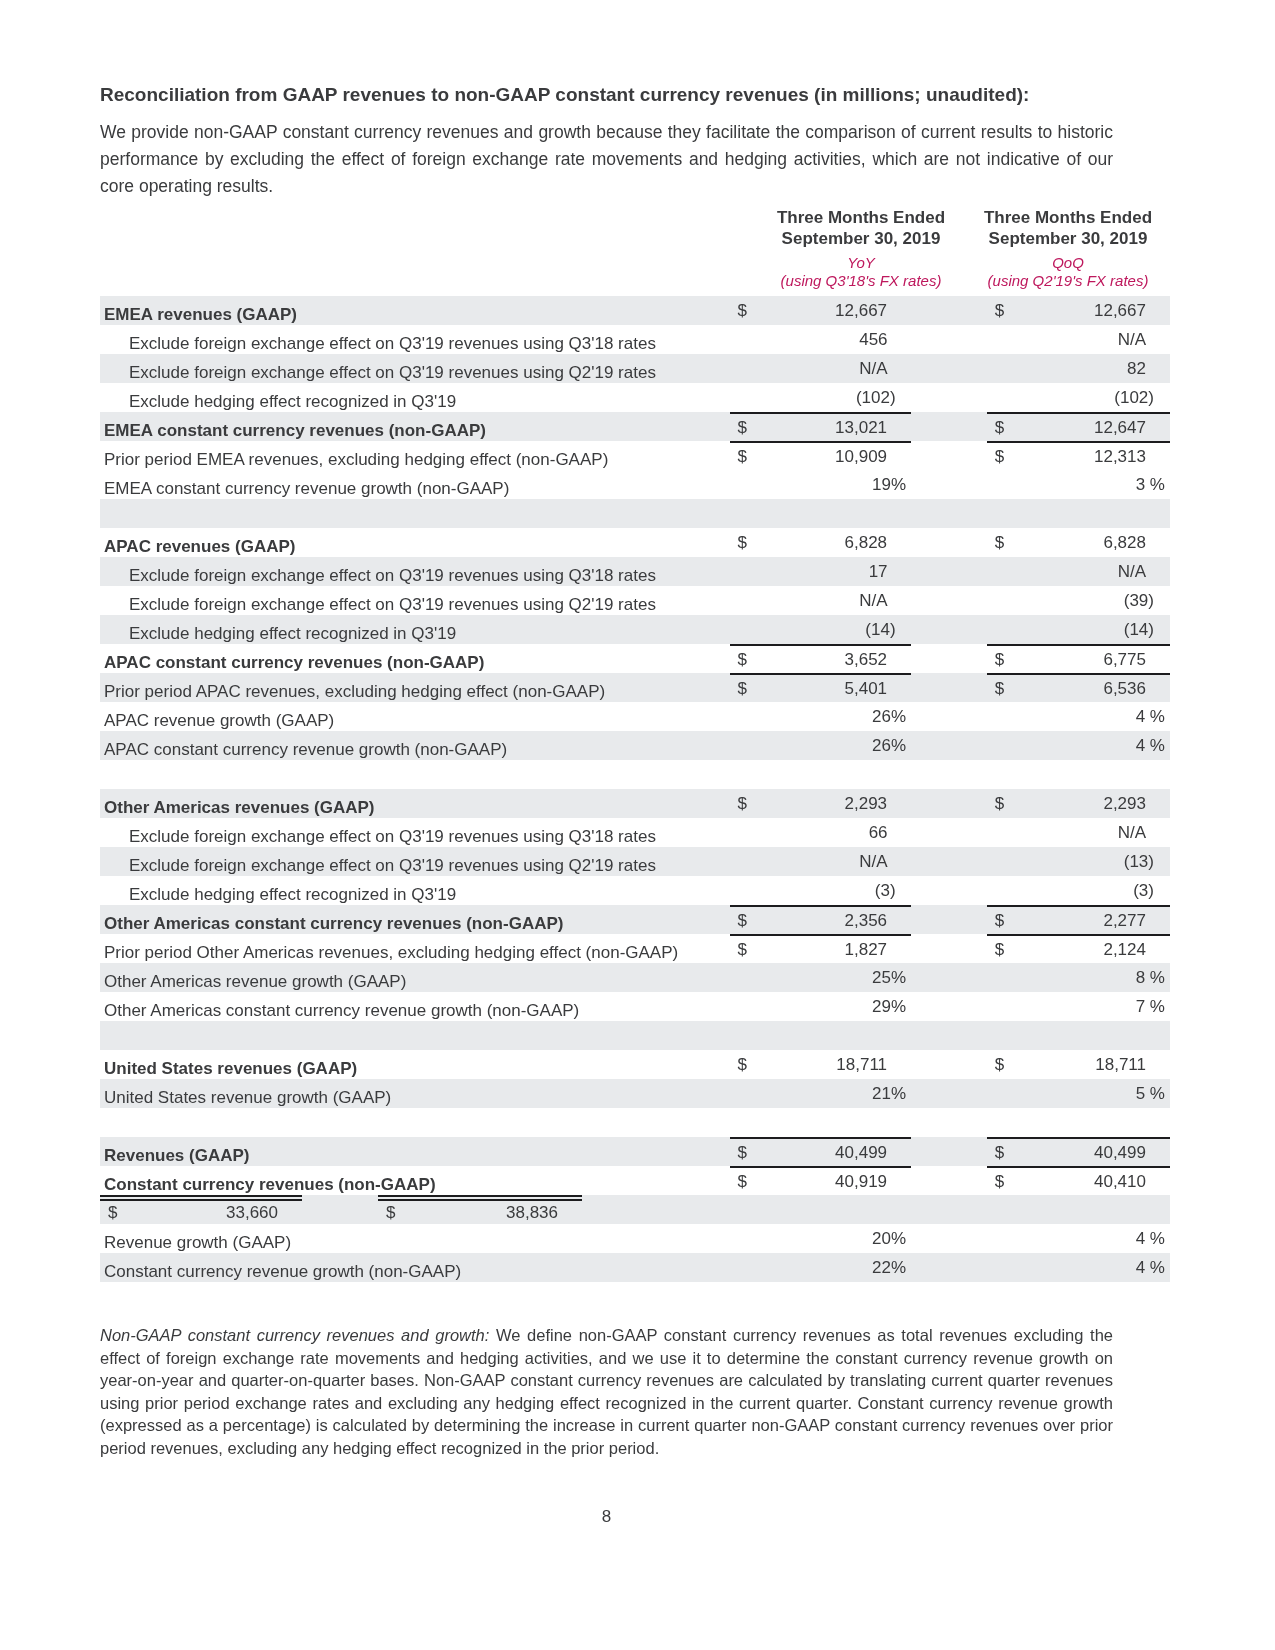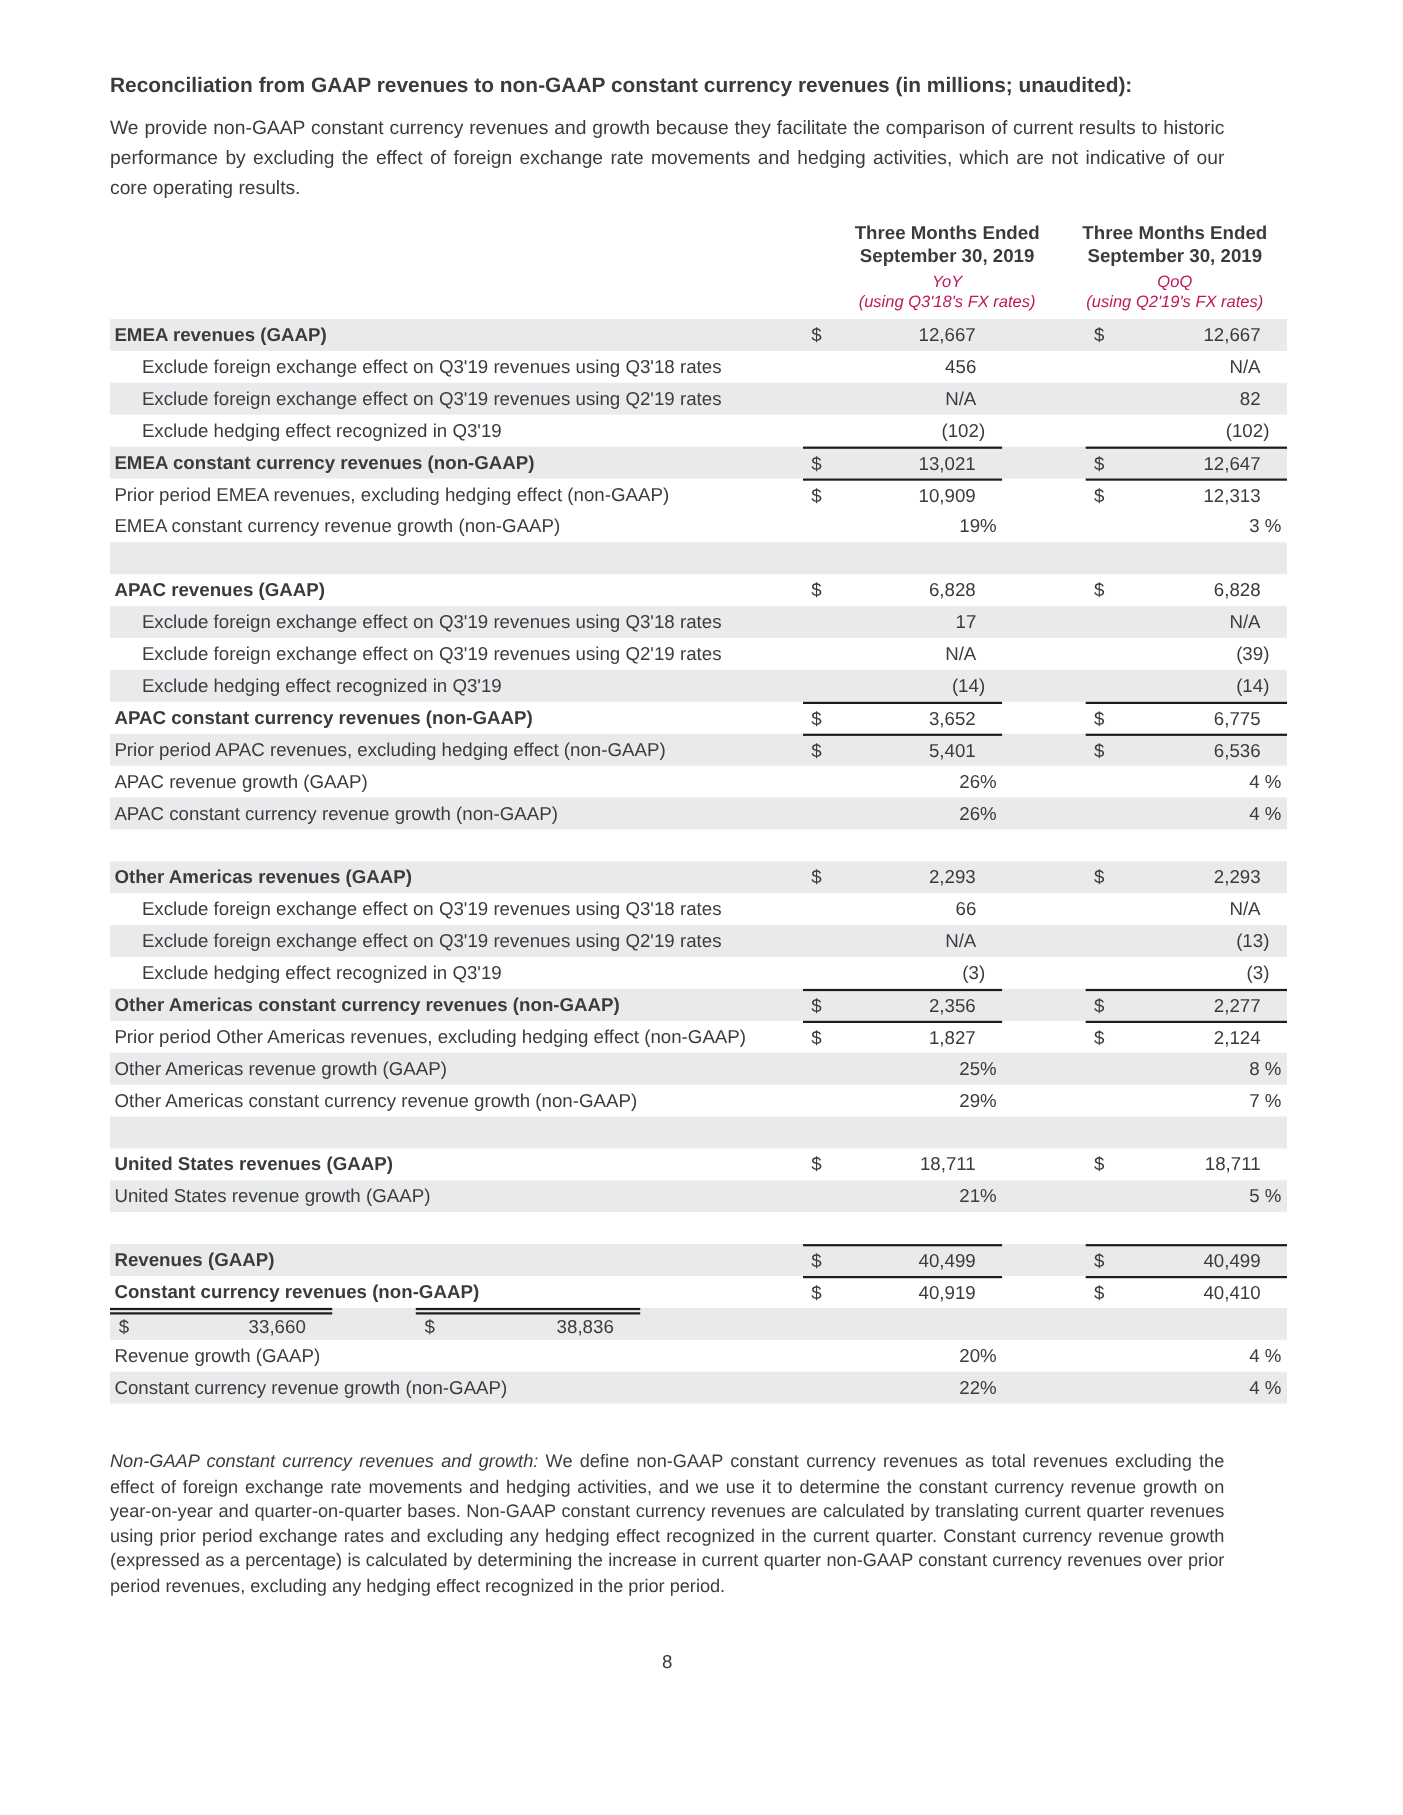--- a/index.html
+++ b/index.html
@@ -5,42 +5,42 @@
   * { margin:0; padding:0; box-sizing:border-box; }
   html,body { background:#ffffff; }
   .page {
     position:relative;
     width:1275px; height:1650px;
     background:#ffffff;
     font-family:"Liberation Sans", sans-serif;
     color:#3a3b3d;
     overflow:hidden;
   }
-  .content { position:absolute; left:100px; top:67px; width:1070px; }
+  .content { position:absolute; left:100px; top:83px; width:1070px; }
 
   .doc-title {
     font-size:19px; font-weight:bold; line-height:24px;
     margin-bottom:12px; width:1013px;
   }
   .intro {
     font-size:17.5px; line-height:27px; text-align:justify;
-    width:1013px; margin-bottom:17px;
+    width:1013px; margin-bottom:7px;
   }
 
   
   .thead { display:flex; align-items:flex-end; margin-bottom:6px; }
   .thead .spacer-label { width:660px; }
   .hdr-group { width:202px; text-align:center; }
   .hdr-group.g2 { width:204px; }
   .hdr-gap { width:4px; }
   .hdr-bold { font-size:17px; font-weight:bold; line-height:21px; white-space:nowrap; }
   .hdr-sub { font-size:15px; font-style:italic; color:#be185d; line-height:18px; margin-top:5px; white-space:nowrap; }
 
   
-  .trow { display:flex; align-items:center; height:29px; width:1070px;gap:36px; }
+  .trow { display:flex; align-items:flex-end; height:29px; width:1070px;gap:36px; }
   .trow.shaded { background:#e8eaec; }
   .trow.bold .cl { font-weight:bold; }
   .cl {
     width:660px; font-size:17px; padding-left:4px;
     white-space:nowrap; overflow:hidden;
   }
   .cl.indent { padding-left:29px; }
   .grp {
     display:flex; align-items:center; align-self:stretch;
     width:202px; font-size:17px;

